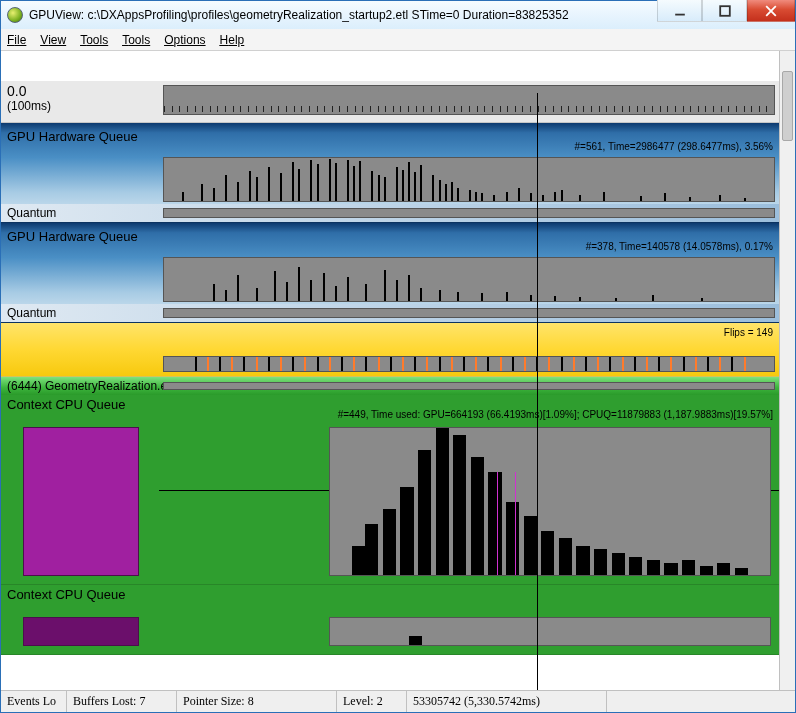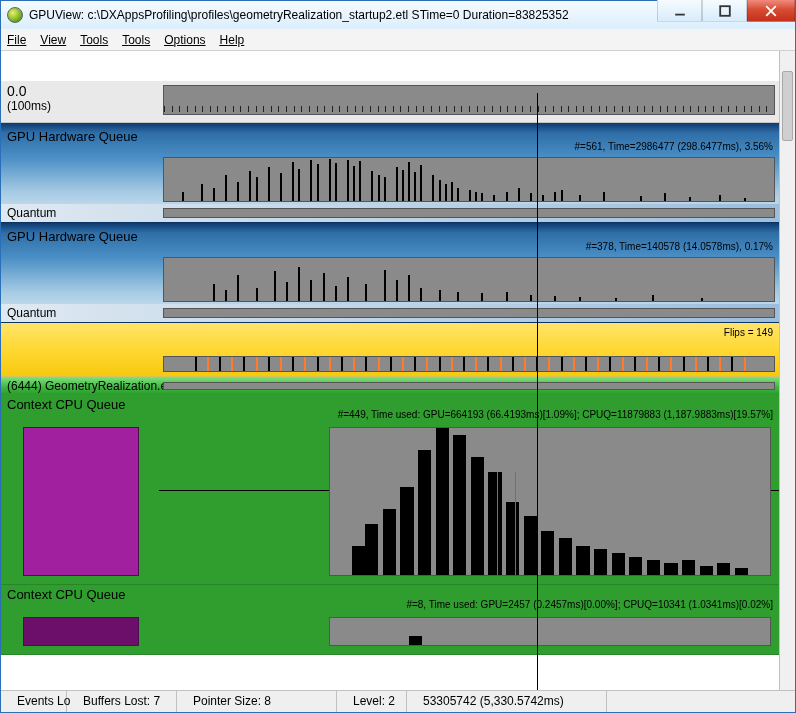--- a/index.html
+++ b/index.html
@@ -44,21 +44,21 @@
 .flip .strip .seg.o { background: #ff7b2b; }
 .proc-header { height: 18px; padding: 2px 6px; color: #000; background: linear-gradient(to bottom,#7ee27e,#3cb43c 60%,#2a9a2a); }
 .ctx { position: relative; background: #2f9e2f; }
 .ctx .cpu-label { padding: 2px 6px; color:#000; }
 .ctx .stats { top: 14px; right: 6px; }
 .ctx .leftbox { position: absolute; top: 32px; left: 22px; width: 116px; bottom: 8px; background: #a020a0; border: 1px solid #4c0f4c; }
 .ctx .rightbox { position: absolute; top: 32px; left: 328px; right: 8px; bottom: 8px; background: #8a8a8a; border: 1px solid #555; }
 .hline { position: absolute; left: 158px; right: 0; top: 95px; height: 1px; background: #000; }
 .cursorline { position: absolute; top: 42px; bottom: 0; width: 1px; background: #000; left: 67.5%; }
 .statusbar { height: 22px; background: #efefef; border-top: 1px solid #c0c0c0; display: flex; align-items: stretch; font-size: 11px; }
-.statusbar .cell { border-right: 1px solid #c0c0c0; padding: 3px 16px; white-space: nowrap; }
+.statusbar .cell { border-right: 1px solid #c0c0c0; padding: 3px 6px; white-space: nowrap; font-family: Liberation Serif, serif; }
 </style>
 </head>
 <body>
 
 <div class="window">
   <div class="titlebar">
     <div class="appicon"></div>
     <div class="title">GPUView: c:\DXAppsProfiling\profiles\geometryRealization_startup2.etl STime=0 Duration=83825352</div>
     <div class="winbtns">
       <div class="winbtn">
@@ -374,21 +374,20 @@
               <div class="bar" style="left: 84%; width: 3%; height: 6%;"></div>
               <div class="bar" style="left: 88%; width: 3%; height: 8%;"></div>
               <div class="bar" style="left: 92%; width: 3%; height: 5%;"></div>
               <div class="bar" style="left: 38%; width: 1px; height: 70%; background: rgb(208, 48, 208);"></div>
               <div class="bar" style="left: 42%; width: 1px; height: 70%; background: rgb(208, 48, 208);"></div>
             </div>
           </div>
         </div>
         <div class="lane ctx" style="height: 70px;">
           <div class="cpu-label" style="font-size: 13px;">Context CPU Queue</div>
-          <div class="stats">#=8, Time used: GPU=2457 (0.2457ms)[0.00%]; CPUQ=10341 (1.0341ms)[0.02%]</div>
           <div class="leftbox" style="background: rgb(107, 15, 107);"></div>
           <div class="rightbox">
             <div class="bars">
               <div class="bar" style="left: 18%; width: 3%; height: 35%;"></div>
             </div>
           </div>
         </div>
       </div>
     <div class="cursorline"></div>
     <div class="track-scroll">

